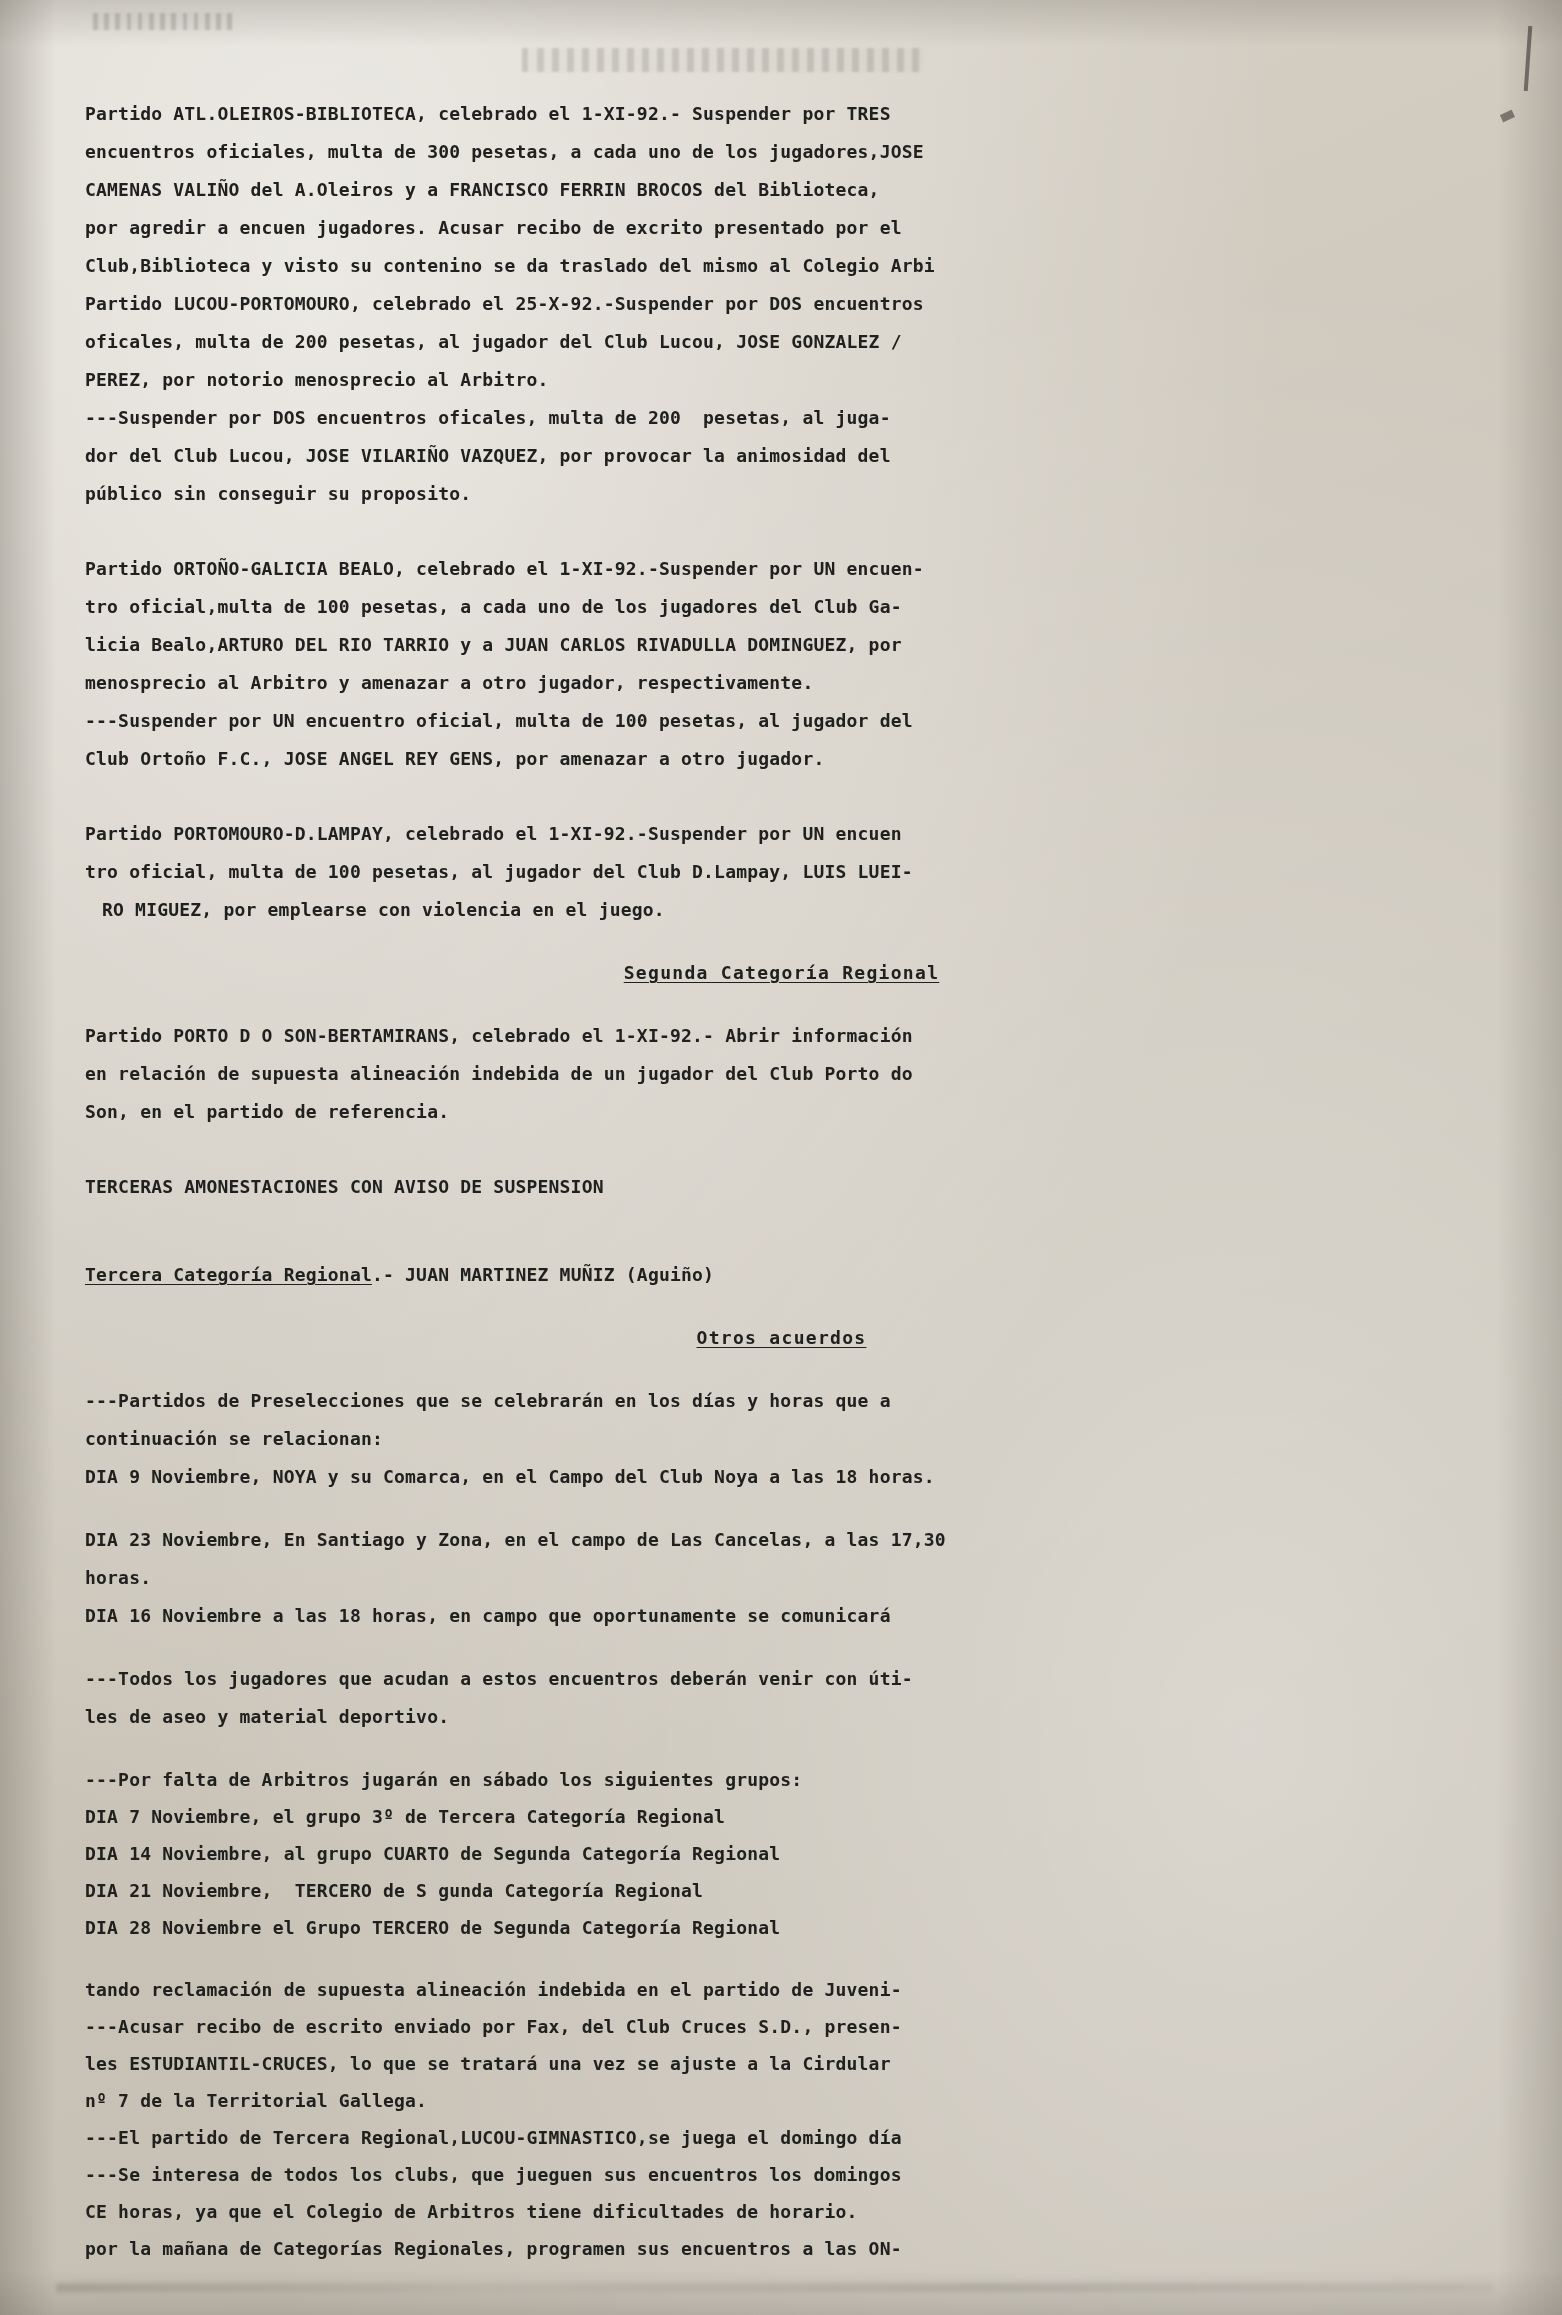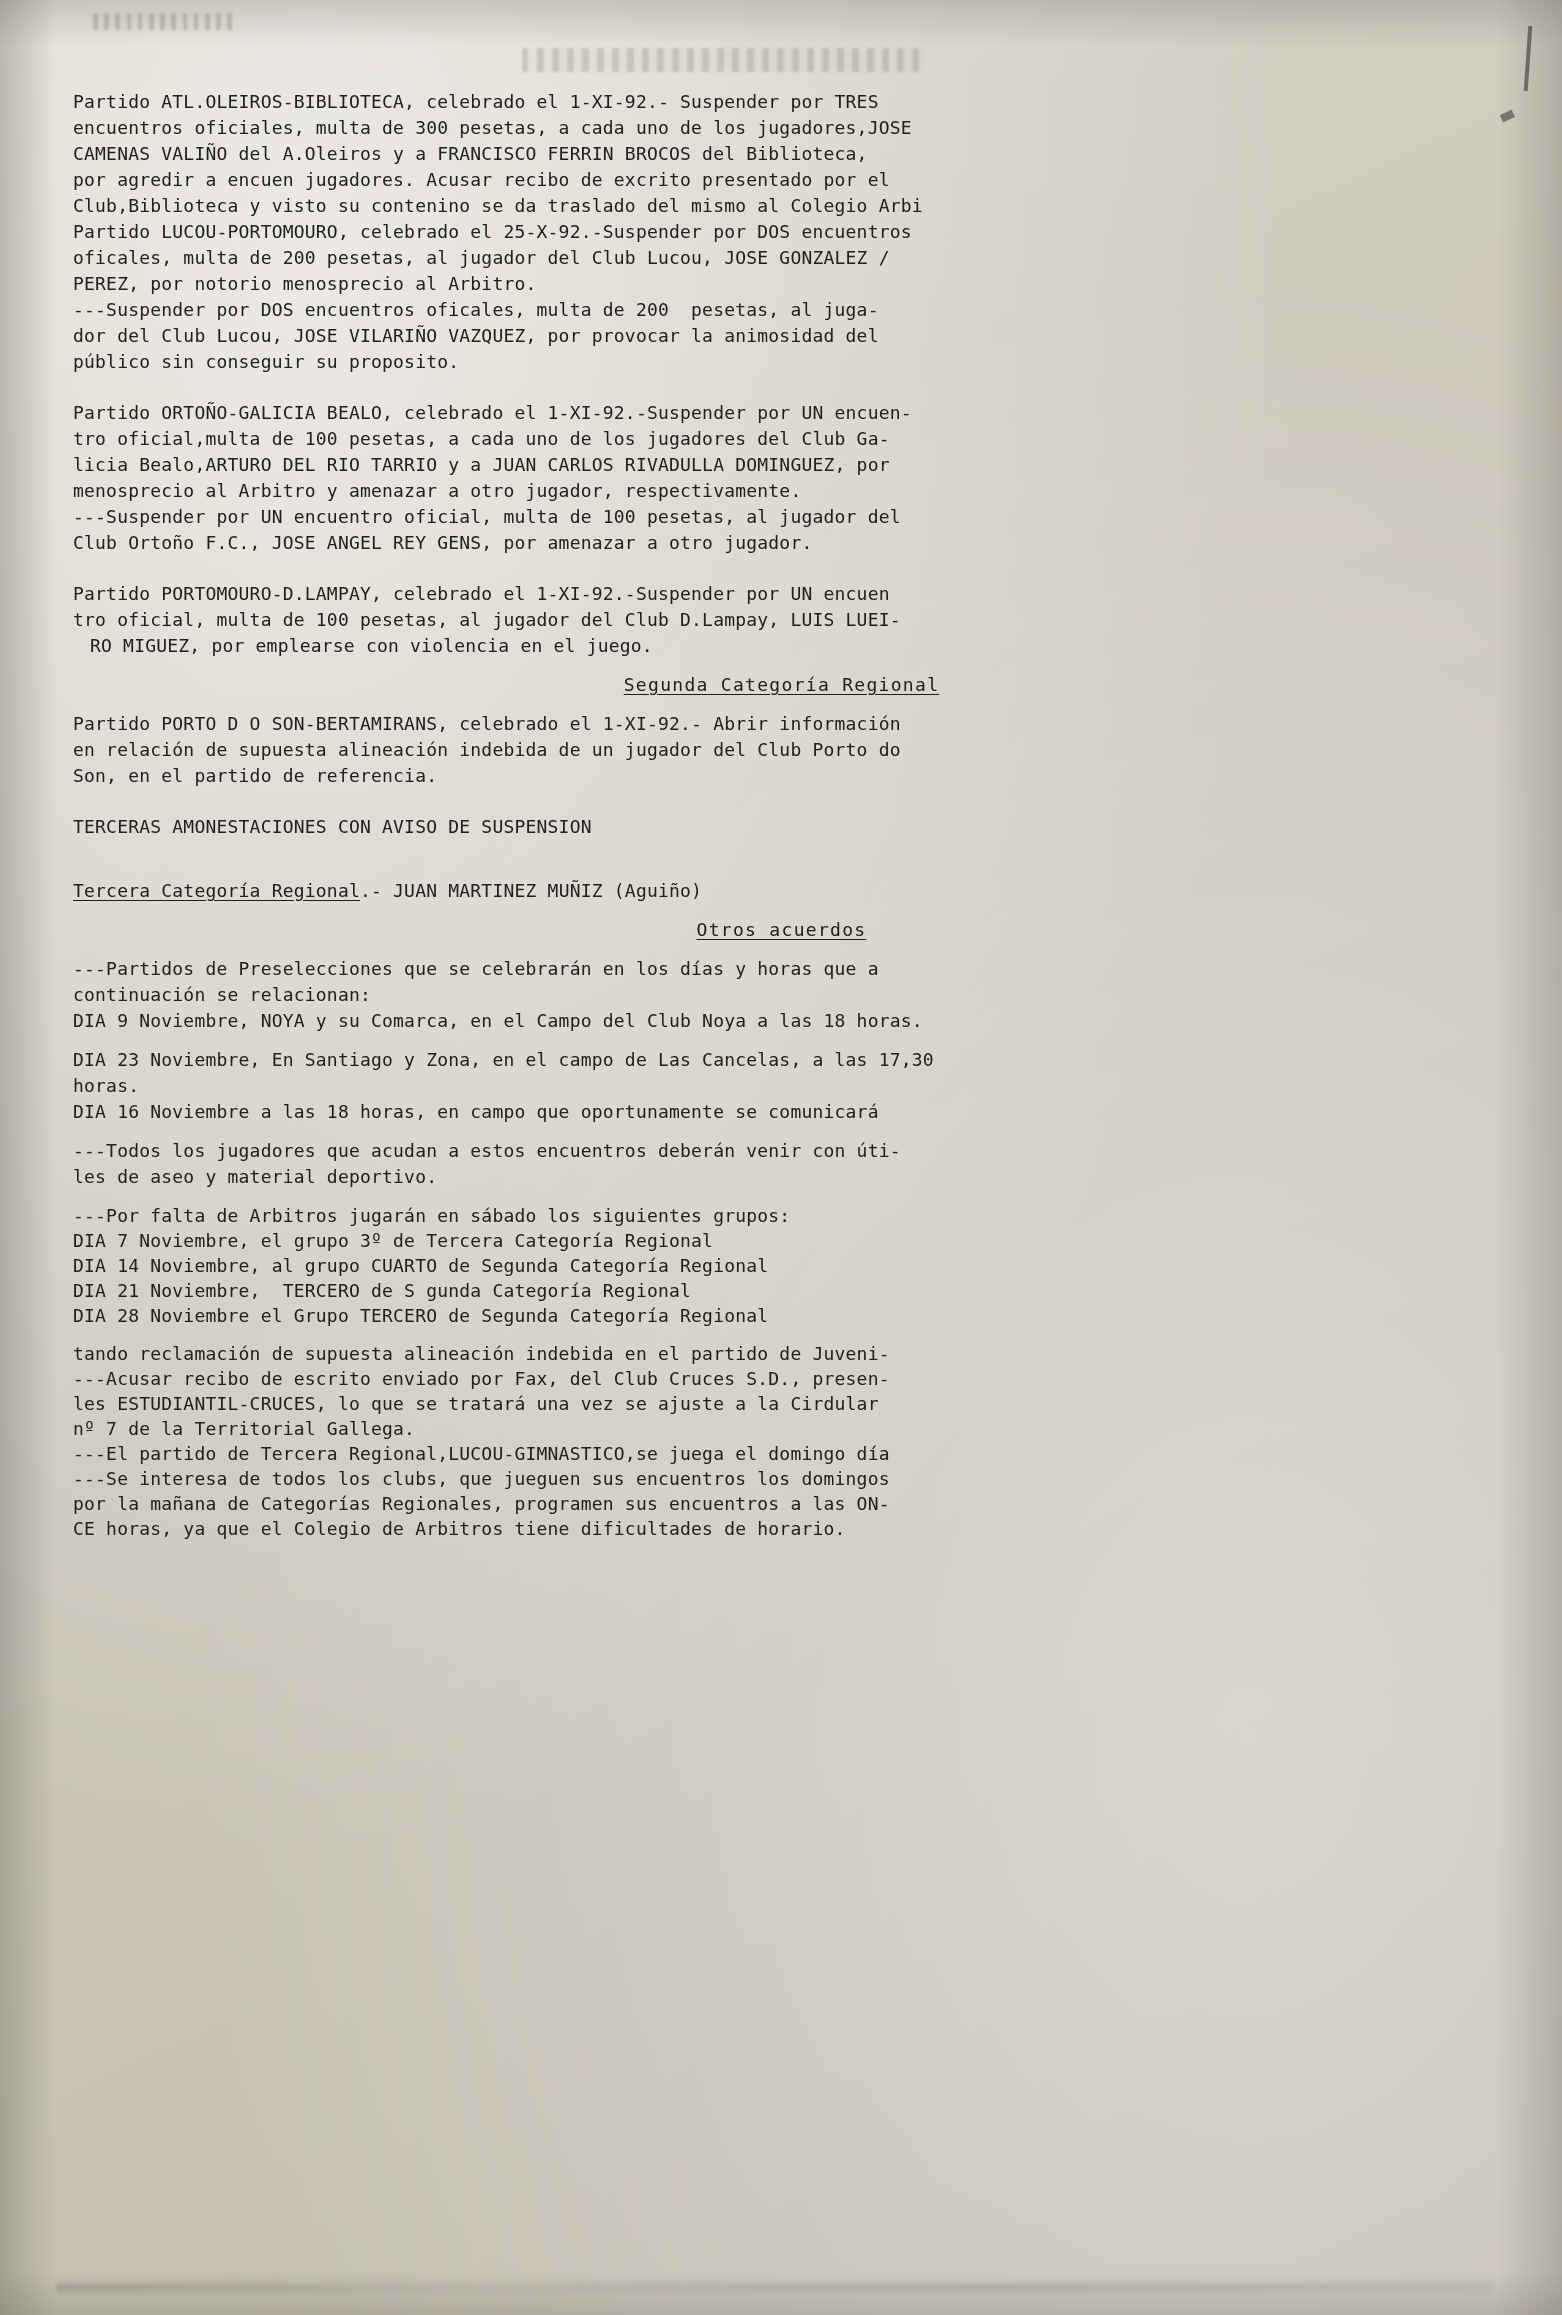--- a/index.html
+++ b/index.html
@@ -40,22 +40,23 @@
     left: 73px;
     top: 89px;
     width: 1417px;
     color: #20201e;
     font-family: "DejaVu Sans Mono", "Liberation Mono", monospace;
     font-size: 18px;
     line-height: 26px;
     letter-spacing: 0.2px;
   }
   p {
-    margin: 0;
+    margin: 12px;
     white-space: pre-wrap;
+    font-weight: bold;
   }
   .blank {
     height: 25px;
   }
   .halfblank {
     height: 13px;
   }
   .u {
     text-decoration: underline;
     text-underline-offset: 2.8px;
@@ -240,19 +241,19 @@
 
     <div class="halfblank"></div>
 
     <div class="tight">
       <p>tando reclamación de supuesta alineación indebida en el partido de Juveni-</p>
       <p>---Acusar recibo de escrito enviado por Fax, del Club Cruces S.D., presen-</p>
       <p>les ESTUDIANTIL-CRUCES, lo que se tratará una vez se ajuste a la Cirdular</p>
       <p>nº 7 de la Territorial Gallega.</p>
       <p>---El partido de Tercera Regional,LUCOU-GIMNASTICO,se juega el domingo día</p>
       <p>---Se interesa de todos los clubs, que jueguen sus encuentros los domingos</p>
+      <p>CE horas, ya que el Colegio de Arbitros tiene dificultades de horario.</p>
       <p>por la mañana de Categorías Regionales, programen sus encuentros a las ON-</p>
-      <p>CE horas, ya que el Colegio de Arbitros tiene dificultades de horario.</p>
     </div>
 
   </div>
 </div>
 
 
 </body></html>

